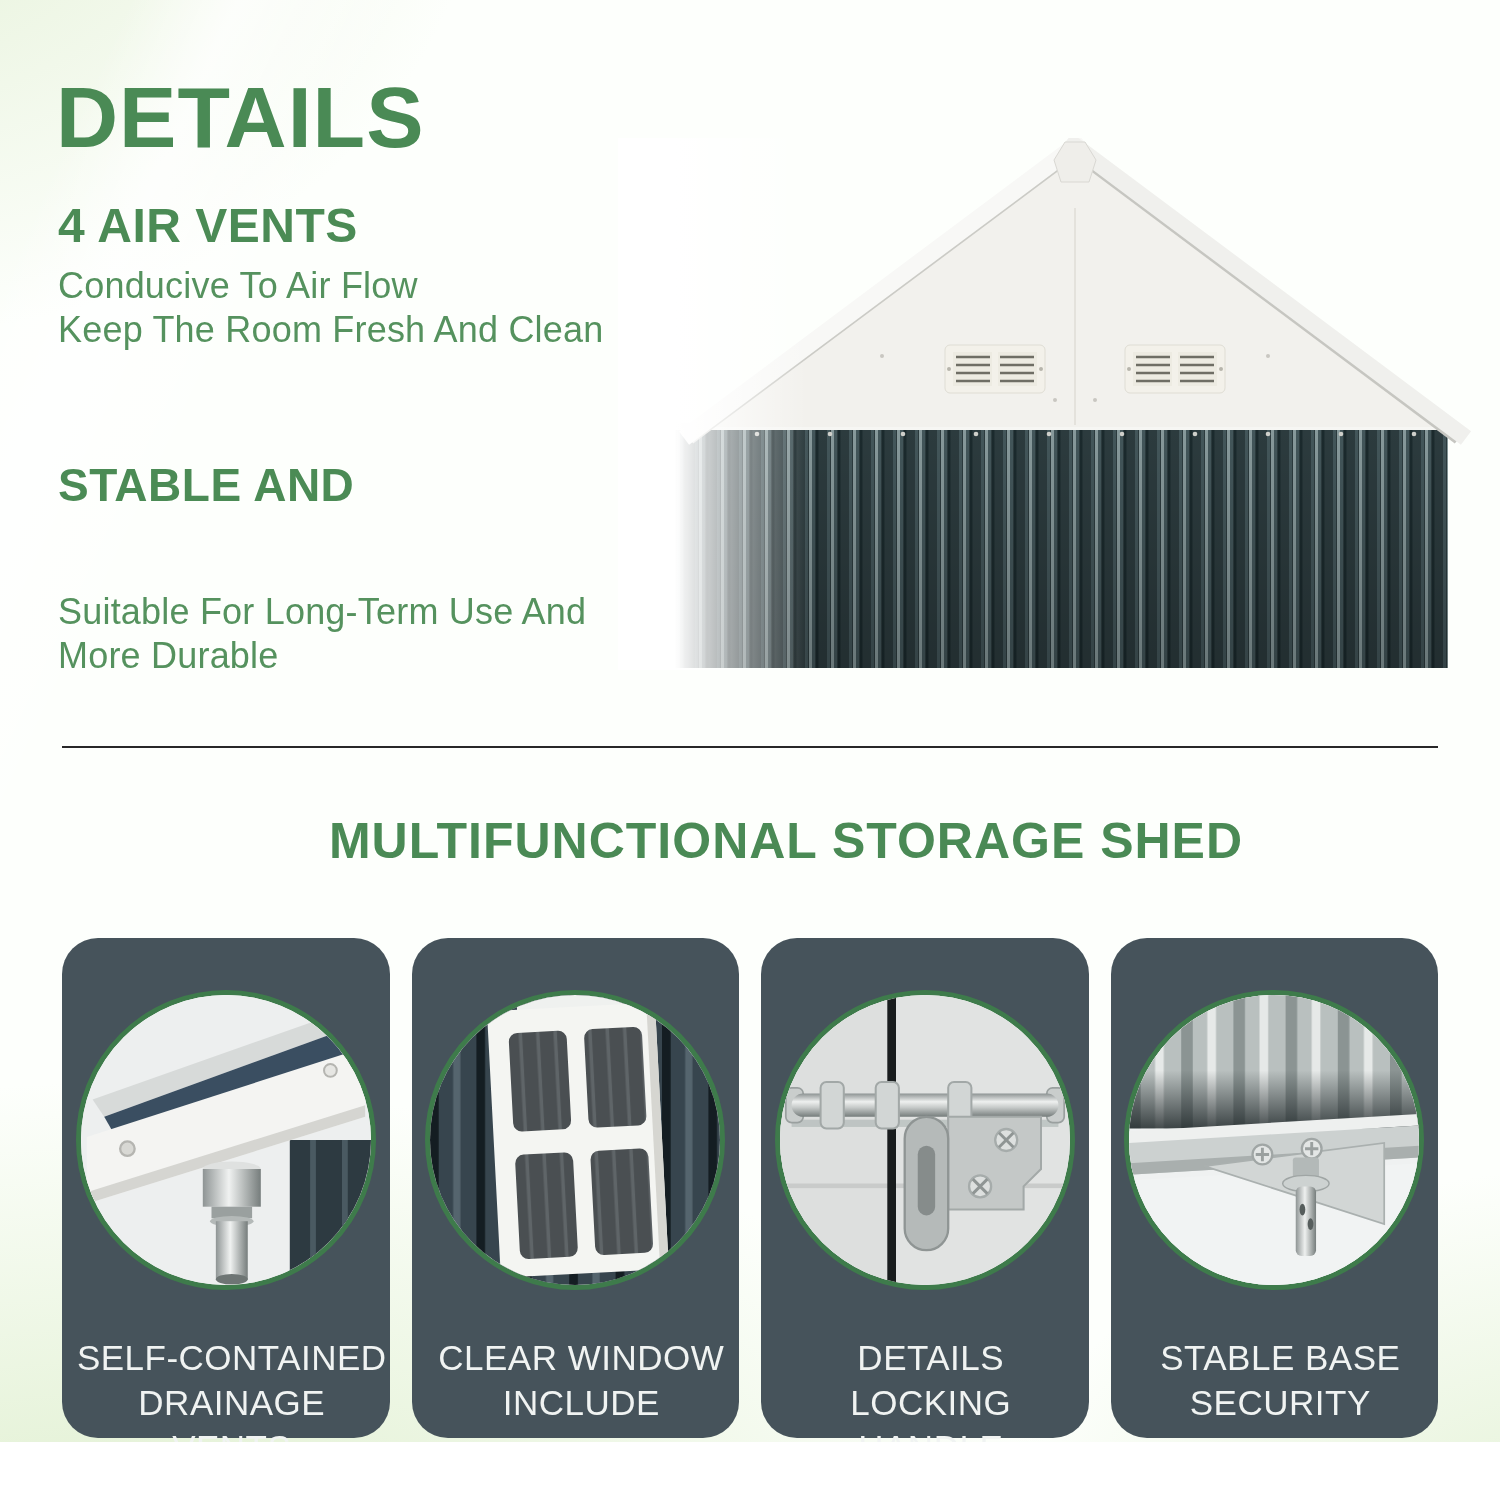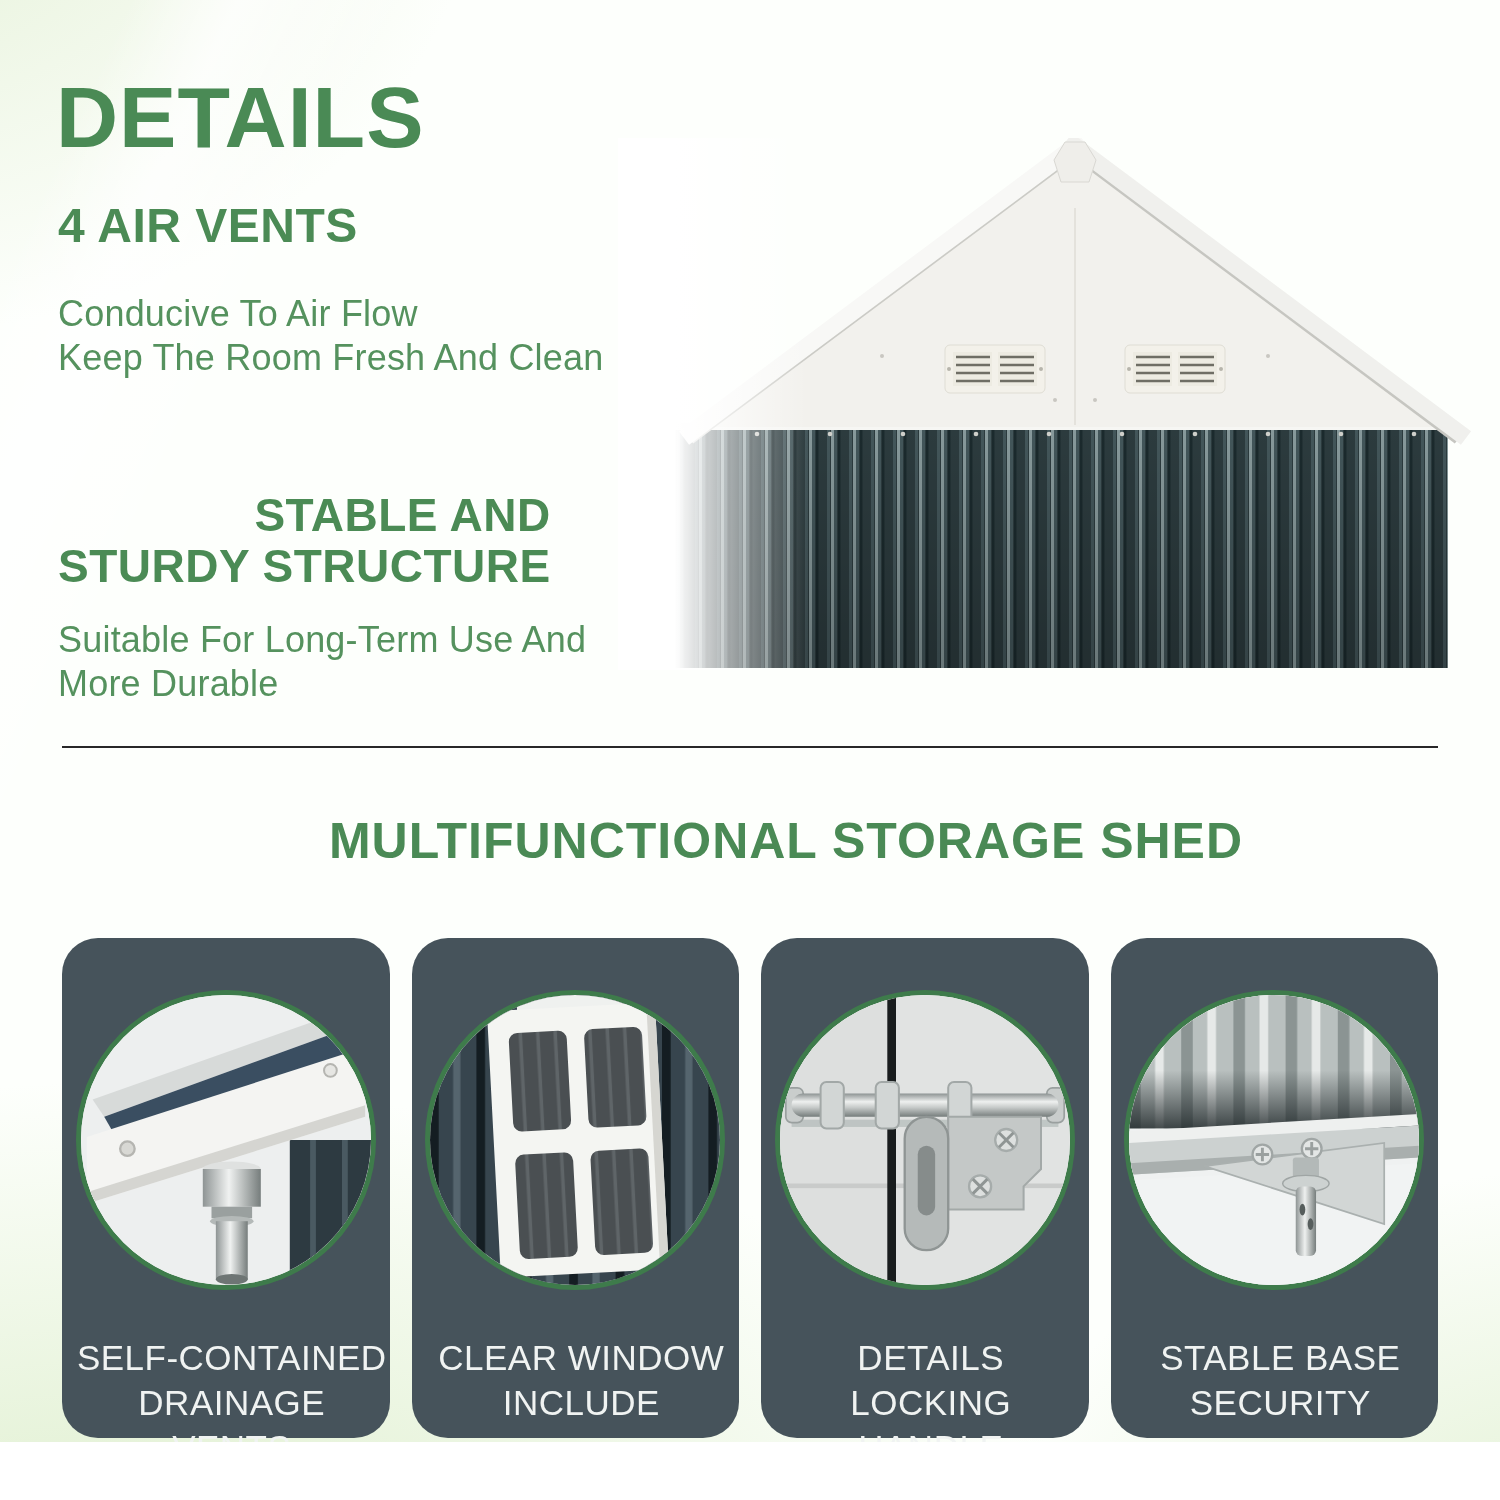--- a/index.html
+++ b/index.html
@@ -9,24 +9,24 @@
     background:
       linear-gradient(115deg, rgba(255,255,255,0) 6%, rgba(255,255,255,0.75) 11%, rgba(255,255,255,0) 19%),
       radial-gradient(1000px 800px at -8% -10%, rgba(222,237,205,0.8), rgba(222,237,205,0) 60%),
       radial-gradient(1650px 1000px at 8% 118%, rgba(208,231,184,0.85), rgba(208,231,184,0) 62%),
       radial-gradient(1100px 750px at 108% 112%, rgba(212,233,190,0.75), rgba(212,233,190,0) 60%),
       #fdfffc;
   }
   .abs{position:absolute;}
   .h-details{left:56px;top:74px;font-size:86px;font-weight:700;color:#4a8a55;letter-spacing:1px;line-height:1;}
   .feat-title{left:58px;font-size:48px;font-weight:700;color:#4b8b55;line-height:1.1;letter-spacing:0.5px;}
-  .feat-body{left:58px;font-size:36px;font-weight:400;color:#55925e;line-height:1.22;letter-spacing:0.2px;margin-top:28px;}
+  .feat-body{left:58px;font-size:36px;font-weight:400;color:#55925e;line-height:1.22;letter-spacing:0.2px;}
   .f1t{top:200px;text-align:center;}
   .f1b{top:264px;}
-  .f2t{top:490px;font-size:46px;text-align:right;}
+  .f2t{top:460px;font-size:46px;}
   .f2b{top:590px;}
   .divider{left:62px;top:746px;width:1376px;height:2px;background:#282828;}
   .banner{left:0;top:816px;width:1500px;text-align:center;font-size:50px;font-weight:700;color:#4a8a55;letter-spacing:1px;line-height:1;padding-left:36px;}
   .hero{left:618px;top:138px;width:882px;height:532px;}
   .cards{left:62px;top:938px;width:1376px;height:500px;display:flex;gap:22px;}
   .card{flex:1;position:relative;background:#46535b;border-radius:36px;}
   .photo-circle{
     width:290px;height:290px;margin:52px auto 0;border-radius:50%;
     border:5px solid #3e7b4b;overflow:hidden;background:#fff;
   }
@@ -46,21 +46,20 @@
   <div class="abs feat-title f1t">
     <div>4 AIR VENTS</div>
   </div>
   <div class="abs feat-body f1b">
     <div>Conducive To Air Flow</div>
     <div>Keep The Room Fresh And Clean</div>
   </div>
 
   <div class="abs feat-title f2t">
     <div>STABLE AND</div>
-    <div>STURDY STRUCTURE</div>
   </div>
   <div class="abs feat-body f2b">
     <div>Suitable For Long-Term Use And</div>
     <div>More Durable</div>
   </div>
 
   <div class="abs hero">
     <svg viewBox="0 0 882 532" width="882" height="532" preserveAspectRatio="none" aria-hidden="true">
       <defs>
         <pattern id="hero-corrug" width="22" height="20" patternUnits="userSpaceOnUse">

